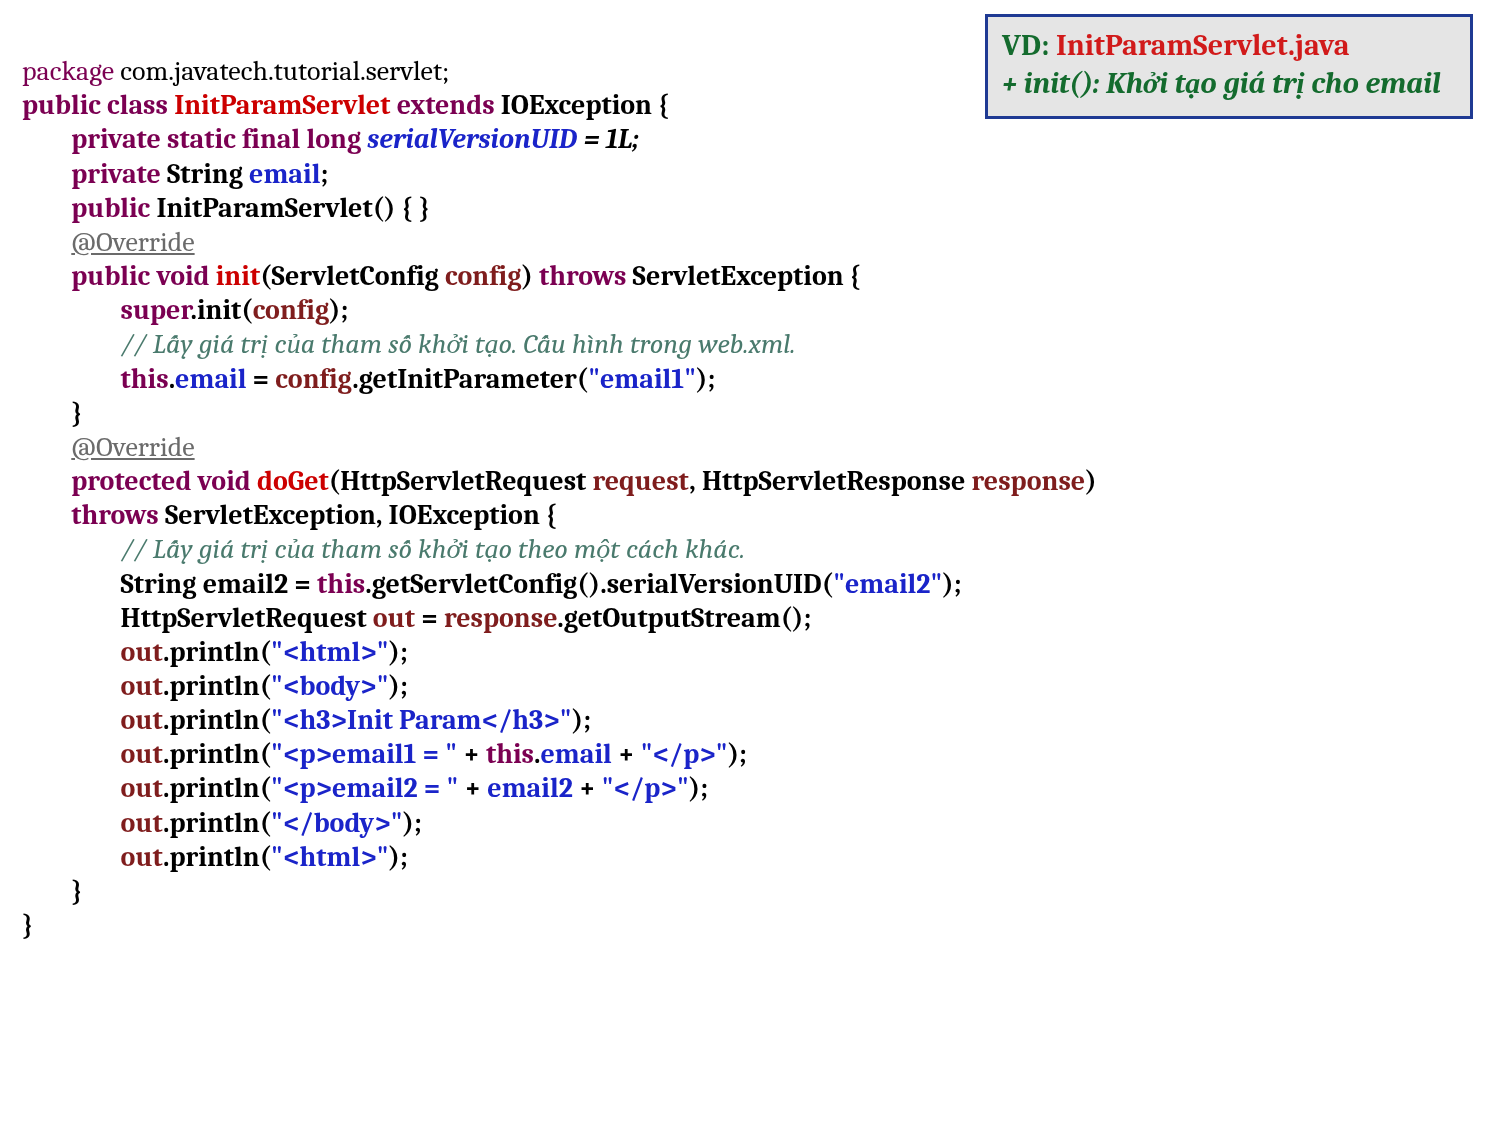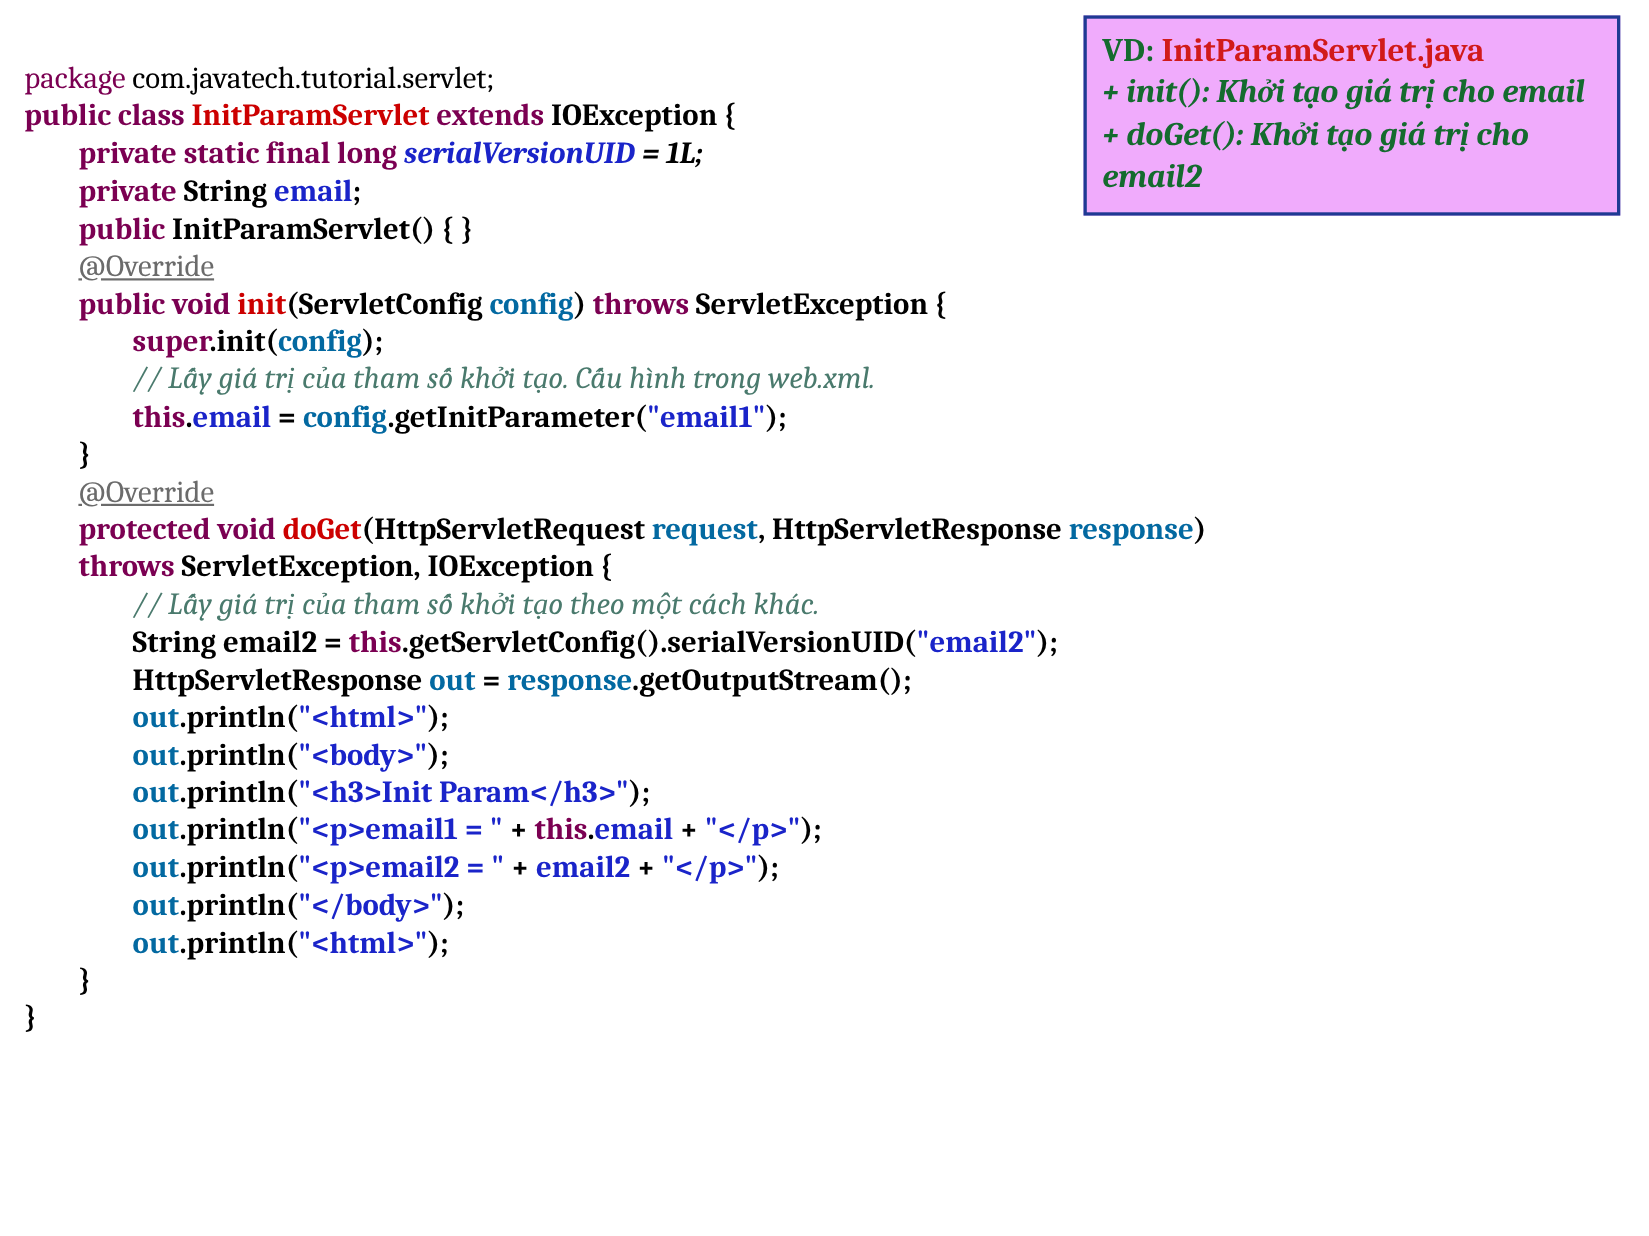--- a/index.html
+++ b/index.html
@@ -24,32 +24,32 @@
     color: #000;
     white-space: pre;
   }
   .kw-purple  { color: #7b0052; }   
   .pkg        { color: #000; font-weight: 400; }
   .classname  { color: #cc0000; }
   .type-dark  { color: #000; }      
   .field-blue { color: #1a24c9; }   
   .italic     { font-style: italic; }
   .anno       { color: #6b6b6b; text-decoration: underline; }
-  .var-olive  { color: #0369a1; }   
+  .var-olive  { color: #7f1d1d; }   
   .comment    { color: #4a7a6d; font-style: italic; font-weight: 400; }
   .str-blue   { color: #1a24c9; }
   .light      { font-weight: 400; }
 
   .callout {
     position: absolute;
     top: 14px;
     right: 26px;
     width: 488px;
     border: 3px solid #1f3a93;
-    background: #f0abfc;
+    background: #e5e5e5;
     padding: 10px 14px 12px 14px;
     box-sizing: border-box;
     font-size: 30px;
     line-height: 1.28;
   }
   .callout .vd {
     font-weight: 700;
     color: #146b2e;
   }
   .callout .file {
@@ -67,41 +67,40 @@
 
 <div class="slide">
 
   <div class="callout">
     <div>
       <span class="vd">VD:</span>
       <span> </span>
       <span class="file">InitParamServlet.java</span>
     </div>
     <div class="note">+ init(): Khởi tạo giá trị cho email</div>
-    <div class="note">+ doGet(): Khởi tạo giá trị cho email2</div>
   </div>
 
   <div class="code">
 <span><span class="kw-purple light">package</span><span class="pkg"> com.javatech.tutorial.servlet;</span></span>
 <span><span class="kw-purple">public</span> <span class="kw-purple">class</span> <span class="classname">InitParamServlet</span> <span class="kw-purple">extends</span> <span class="type-dark">IOException {</span></span>
 <span><span>        </span><span class="kw-purple">private</span> <span class="kw-purple">static</span> <span class="kw-purple">final</span> <span class="kw-purple">long</span> <span class="field-blue italic">serialVersionUID</span><span class="italic"> = 1L;</span></span>
 <span><span>        </span><span class="kw-purple">private</span> <span class="type-dark">String</span> <span class="field-blue">email</span><span>;</span></span>
 <span><span>        </span><span class="kw-purple">public</span> <span class="type-dark">InitParamServlet() { }</span></span>
 <span><span>        </span><span class="anno light">@Override</span></span>
 <span><span>        </span><span class="kw-purple">public</span> <span class="kw-purple">void</span> <span class="classname">init</span><span class="type-dark">(ServletConfig </span><span class="var-olive">config</span><span>) </span><span class="kw-purple">throws</span><span class="type-dark"> ServletException {</span></span>
 <span><span>                </span><span class="kw-purple">super</span><span>.init(</span><span class="var-olive">config</span><span>);</span></span>
 <span><span>                </span><span class="comment">// Lấy giá trị của tham số khởi tạo. Cấu hình trong web.xml.</span></span>
 <span><span>                </span><span class="kw-purple">this</span><span>.</span><span class="field-blue">email</span><span> = </span><span class="var-olive">config</span><span>.getInitParameter(</span><span class="str-blue">"email1"</span><span>);</span></span>
 <span><span>        </span><span>}</span></span>
 <span><span>        </span><span class="anno light">@Override</span></span>
 <span><span>        </span><span class="kw-purple">protected</span> <span class="kw-purple">void</span> <span class="classname">doGet</span><span class="type-dark">(HttpServletRequest </span><span class="var-olive">request</span><span class="type-dark">, HttpServletResponse </span><span class="var-olive">response</span><span>)</span></span>
 <span><span>        </span><span class="kw-purple">throws</span><span class="type-dark"> ServletException, IOException {</span></span>
 <span><span>                </span><span class="comment">// Lấy giá trị của tham số khởi tạo theo một cách khác.</span></span>
 <span><span>                </span><span class="type-dark">String email2 = </span><span class="kw-purple">this</span><span>.getServletConfig().serialVersionUID(</span><span class="str-blue">"email2"</span><span>);</span></span>
-<span><span>                </span><span class="type-dark">HttpServletResponse </span><span class="var-olive">out</span><span> = </span><span class="var-olive">response</span><span>.getOutputStream();</span></span>
+<span><span>                </span><span class="type-dark">HttpServletRequest </span><span class="var-olive">out</span><span> = </span><span class="var-olive">response</span><span>.getOutputStream();</span></span>
 <span><span>                </span><span class="var-olive">out</span><span>.println(</span><span class="str-blue">"&lt;html&gt;"</span><span>);</span></span>
 <span><span>                </span><span class="var-olive">out</span><span>.println(</span><span class="str-blue">"&lt;body&gt;"</span><span>);</span></span>
 <span><span>                </span><span class="var-olive">out</span><span>.println(</span><span class="str-blue">"&lt;h3&gt;Init Param&lt;/h3&gt;"</span><span>);</span></span>
 <span><span>                </span><span class="var-olive">out</span><span>.println(</span><span class="str-blue">"&lt;p&gt;email1 = "</span><span> + </span><span class="kw-purple">this</span><span>.</span><span class="field-blue">email</span><span> + </span><span class="str-blue">"&lt;/p&gt;"</span><span>);</span></span>
 <span><span>                </span><span class="var-olive">out</span><span>.println(</span><span class="str-blue">"&lt;p&gt;email2 = "</span><span> + </span><span class="field-blue">email2</span><span> + </span><span class="str-blue">"&lt;/p&gt;"</span><span>);</span></span>
 <span><span>                </span><span class="var-olive">out</span><span>.println(</span><span class="str-blue">"&lt;/body&gt;"</span><span>);</span></span>
 <span><span>                </span><span class="var-olive">out</span><span>.println(</span><span class="str-blue">"&lt;html&gt;"</span><span>);</span></span>
 <span><span>        </span><span>}</span></span>
 <span><span>}</span></span></div>
 

